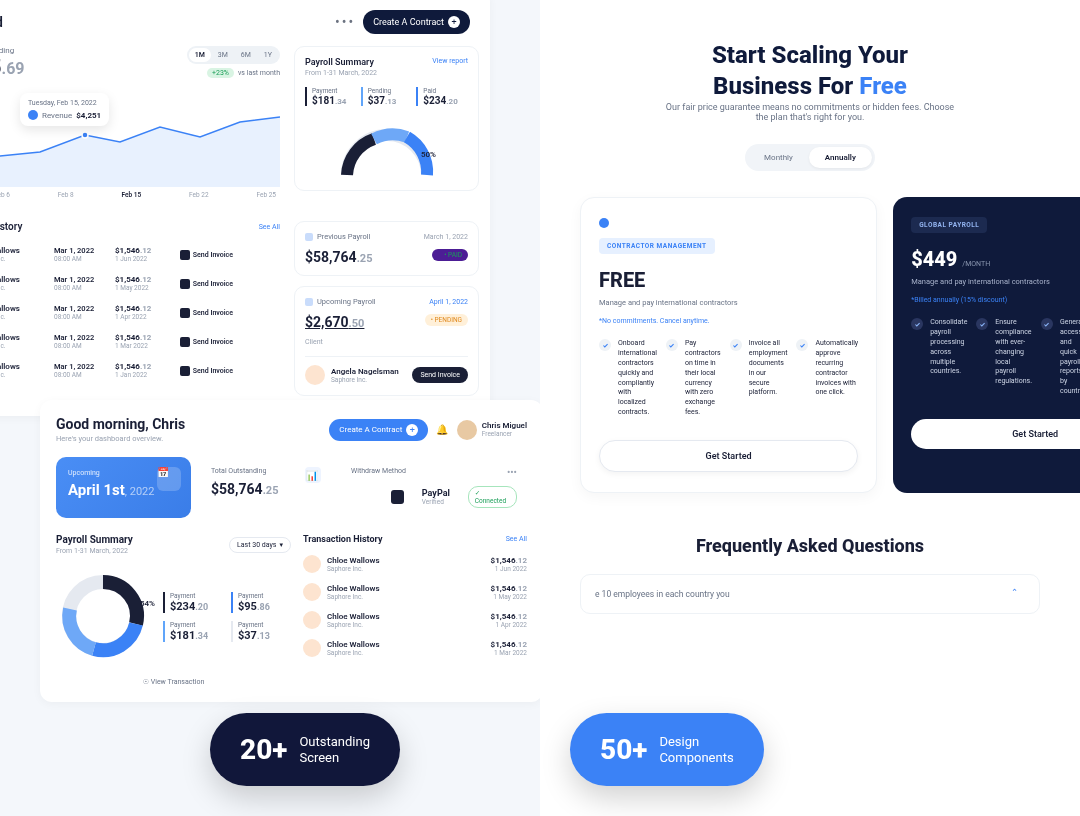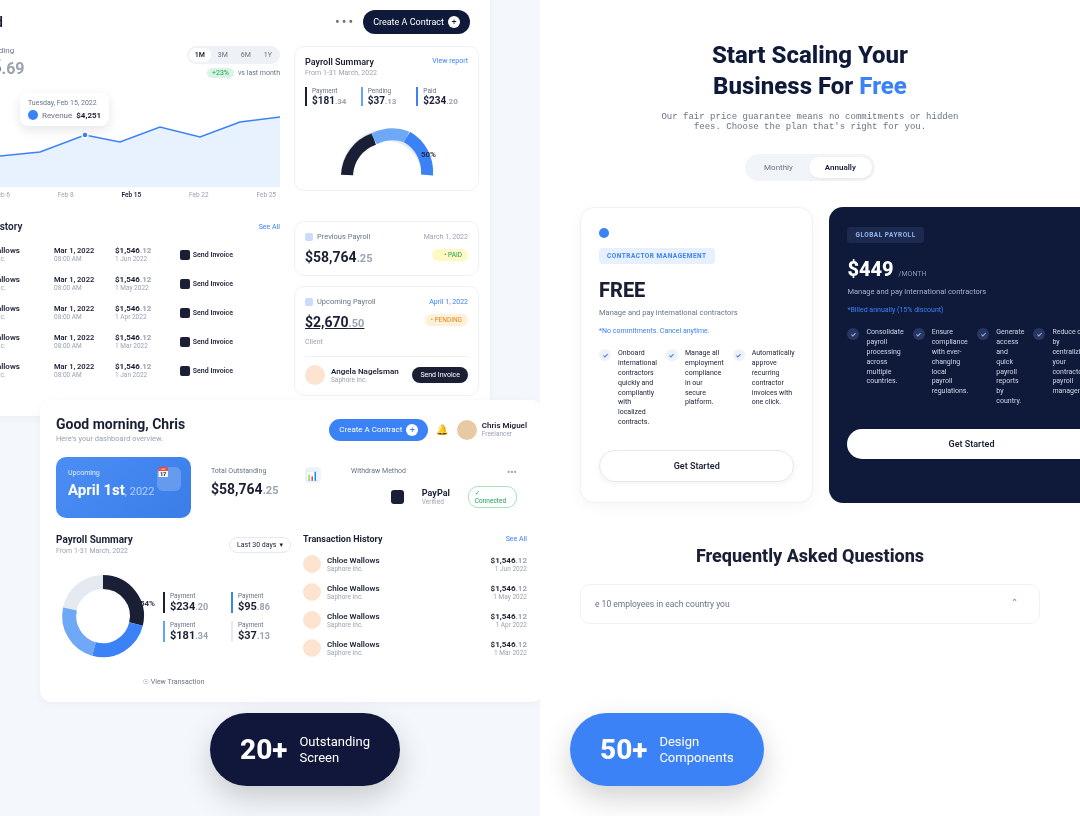--- a/index.html
+++ b/index.html
@@ -80,21 +80,21 @@
 .inv-ico { width:10px; height:10px; background:#1a1f36; border-radius:2px;}
 
 .pp-card { border:1px solid #eef2f6; border-radius:10px; padding:10px;}
 .pp-hdr { display:flex; justify-content:space-between; align-items:center;}
 .pp-label { display:flex; align-items:center; gap:4px; font-size:7.5px; color:#697386;}
 .pp-ico{width:8px;height:8px;border-radius:2px;}
 .pp-date { font-size:7px; color:#9aa3b2;}
 .pp-amt { font-size:14px; font-weight:700; margin-top:4px;}
 .pp-amt .dec{color:#9aa3b2; font-size:11px;}
 .pp-badge { float:right; font-size:6.5px; padding:2px 6px; border-radius:8px;}
-.paid-b { background:#fef9c3; color:#1a9e58;padding-left:12px;}
+.paid-b { background:#4c1d95; color:#1a9e58;padding-left:12px;}
 .pend-b { background:#fff0d9; color:#e08a1f;}
 .pp-client { display:flex; align-items:center; gap:6px; margin-top:10px; padding-top:8px; border-top:1px solid #eef2f6;}
 .avatar{ width:20px; height:20px; border-radius:50%; background:#fde4d0;}
 .client-nm{font-size:8px; font-weight:600;}
 .client-co{font-size:6.5px; color:#9aa3b2;}
 .send-btn{margin-left:auto; background:#1a1f36; color:#fff; border-radius:10px; padding:4px 8px; font-size:7px;}
 
 
 .bottom-dash { position:absolute; left:40px; top:400px; width:503px; padding:16px;}
 .bd-hdr{display:flex; justify-content:space-between; align-items:center;}
@@ -155,21 +155,21 @@
 .th2-co{font-size:6.5px;color:#9aa3b2;}
 .th2-right{margin-left:auto;text-align:right;}
 .th2-amt{font-size:8px;font-weight:700;}
 .th2-amt .dec{color:#9aa3b2;}
 .th2-date{font-size:6.5px;color:#9aa3b2;}
 
 
 .right-area { position:absolute; left:540px; top:0; width:540px; background:#fff; height:816px; padding:40px 40px 0;}
 .r-title{text-align:center; font-size:24px; font-weight:800; color:#0f1a3b; line-height:1.3;}
 .r-title .blue{color:#3b82f6;}
-.r-sub{text-align:center; font-size:9px; color:#697386; margin-top:10px; max-width:300px; margin-left:auto;margin-right:auto;font-family:Liberation Mono, monospace;}
+.r-sub{text-align:center; font-size:9px; color:#697386; max-width:300px; margin-left:auto;margin-right:auto;}
 .toggle{display:flex;justify-content:center;margin-top:22px;}
 .toggle-in{background:#f1f4f8;border-radius:18px;padding:3px;display:flex;}
 .toggle-in span{padding:6px 16px;font-size:8px;color:#697386;cursor:pointer;}
 .toggle-in span.active{background:#fff;border-radius:14px;color:#1a1f36;font-weight:600;box-shadow:0 1px 3px rgba(0,0,0,0.06);}
 
 .plans{display:flex;gap:16px;margin-top:26px;}
 .plan{flex:1;border-radius:14px;padding:20px 18px;}
 .plan-light{background:#fff;border:1px solid #eef2f6;box-shadow:0 4px 14px rgba(0,0,0,0.04);}
 .plan-dark{background:#0f1a3b;color:#fff;}
 .plan-tag{display:inline-block;font-size:6.5px;font-weight:700;letter-spacing:0.5px;padding:4px 8px;border-radius:4px;}
@@ -600,21 +600,29 @@
               </svg>
             </span>
             <span>Onboard international contractors quickly and compliantly with localized contracts.</span>
           </div>
           <div class="feat">
             <span class="feat-ico">
               <svg viewBox="0 0 10 10">
                 <path d="M2,5 L4,7 L8,3" stroke="#3b82f6" stroke-width="1.5" fill="none"></path>
               </svg>
             </span>
-            <span>Manage all employment compliance in our secure platform.</span>
+            <span>Pay contractors on time in their local currency with zero exchange fees.</span>
+          </div>
+          <div class="feat">
+            <span class="feat-ico">
+              <svg viewBox="0 0 10 10">
+                <path d="M2,5 L4,7 L8,3" stroke="#3b82f6" stroke-width="1.5" fill="none"></path>
+              </svg>
+            </span>
+            <span>Invoice all employment documents in our secure platform.</span>
           </div>
           <div class="feat">
             <span class="feat-ico">
               <svg viewBox="0 0 10 10">
                 <path d="M2,5 L4,7 L8,3" stroke="#3b82f6" stroke-width="1.5" fill="none"></path>
               </svg>
             </span>
             <span>Automatically approve recurring contractor invoices with one click.</span>
           </div>
         </div>

